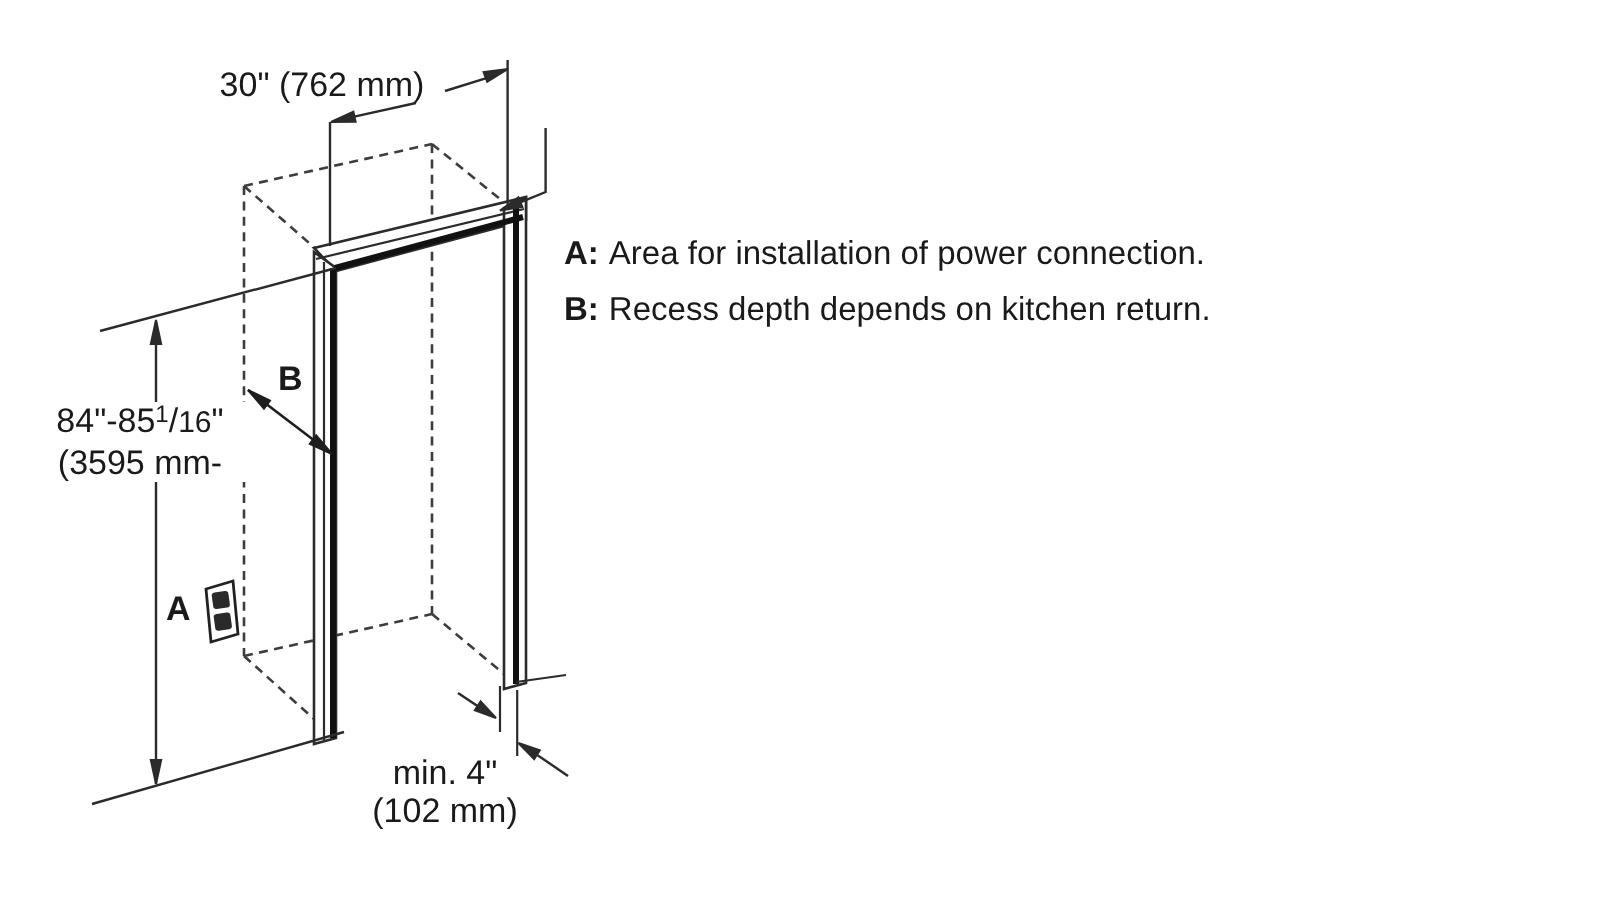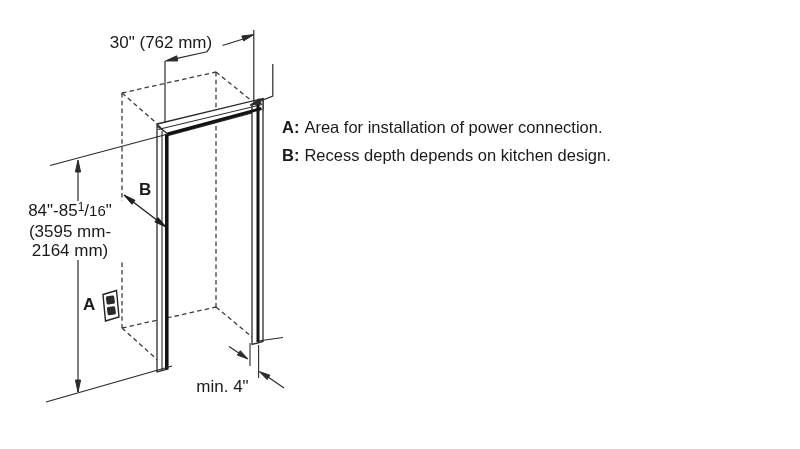--- a/index.html
+++ b/index.html
@@ -90,29 +90,29 @@
       <rect x="106.2" y="295.8" width="8.4" height="8.4" rx="1.6" fill="#2a2a2a" transform="rotate(-8 110.4 300)"></rect>
       <rect x="107.2" y="306.6" width="8.4" height="8.4" rx="1.6" fill="#2a2a2a" transform="rotate(-8 111.4 310.8)"></rect>
     </g>
   </svg>
 
   <div class="txt dim center" style="left:101px;top:33px;width:120px;">30" (762 mm)</div>
 
 
   <div class="txt ann" style="left:282px;top:106px;margin-top:12px;"><b>A:</b><span class="ann-text">Area for installation of power connection.</span></div>
 
-  <div class="txt ann" style="left:282px;top:146px;"><b>B:</b><span class="ann-text">Recess depth depends on kitchen design.</span></div>
+  <div class="txt ann" style="left:282px;top:146px;"><b>B:</b><span class="ann-text">Recess depth depends on kitchen return.</span></div>
 
   <div class="txt dim center whitebg" style="left:16px;top:201px;width:104px;">
     <div><span>84"-85</span><span class="frac-num">1</span><span>/</span><span class="frac-den">16</span><span>"</span></div>
     <div>(3595 mm-</div>
-    <div>2164 mm)</div>
   </div>
 
   <div class="txt marker" style="left:139px;top:180px;">B</div>
 
   <div class="txt marker" style="left:83px;top:295px;">A</div>
 
   <div class="txt dim center" style="left:172px;top:377px;width:101px;">
     <div>min. 4"</div>
+    <div>(102 mm)</div>
   </div>
 
 </div>
 
 </body></html>

